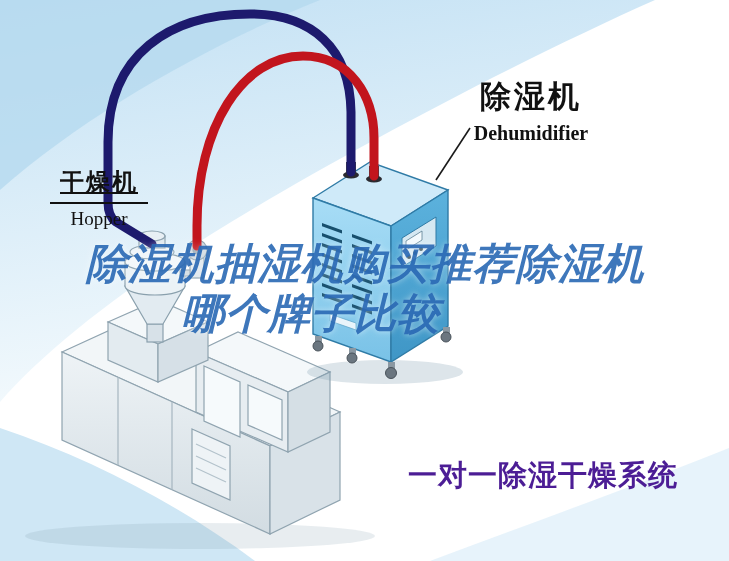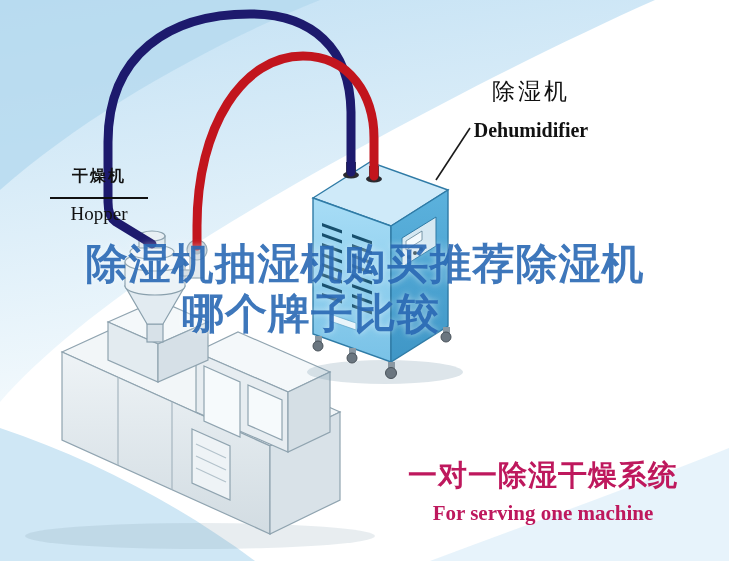--- a/index.html
+++ b/index.html
@@ -3,33 +3,34 @@
 <meta charset="utf-8">
 <style>
   html,body{margin:0;padding:0;background:#fff;}
   .stage{
     position:relative;width:729px;height:561px;overflow:hidden;background:#ffffff;
     font-family:"DejaVu Sans","Liberation Sans",sans-serif;
   }
   .stage svg{position:absolute;left:0;top:0;}
   .label{position:absolute;color:#111;text-align:center;}
   .label-dehu{left:452px;top:76px;width:158px;}
-  .label-dehu .cn{font-size:23px;font-weight:400;letter-spacing:3px;}
-  .label-dehu .en{font-size:20px;font-weight:700;font-family:"Liberation Serif","DejaVu Serif",serif;margin-top:12px;}
+  .label-dehu .cn{font-size:31px;font-weight:700;letter-spacing:3px;}
+  .label-dehu .en{font-size:20px;font-weight:700;font-family:"Liberation Serif","DejaVu Serif",serif;margin-top:4px;}
   .label-hopper{left:50px;top:166px;width:98px;}
-  .label-hopper .cn{font-size:16px;font-weight:700;letter-spacing:2px;padding-bottom:10px;border-bottom:2px solid #111;}
+  .label-hopper .cn{font-size:24px;font-weight:700;letter-spacing:2px;padding-bottom:4px;border-bottom:2px solid #111;text-decoration:underline;}
   .label-hopper .en{font-size:19px;font-weight:400;font-family:"Liberation Serif","DejaVu Serif",serif;margin-top:4px;}
   .watermark{
     position:absolute;font-weight:700;color:#2e6cb6;opacity:0.92;
     text-align:center;letter-spacing:1px;white-space:nowrap;
     text-shadow:0 0 6px rgba(255,255,255,0.55);
+    font-style:italic;
   }
   .wm1{left:55px;top:236px;width:620px;font-size:42px;}
   .wm2{left:160px;top:286px;width:280px;font-size:42px;text-align:right;}
-  .caption{position:absolute;left:393px;top:456px;width:300px;text-align:center;color:#be185d;}
+  .caption{position:absolute;left:393px;top:456px;width:300px;text-align:center;color:#4c1d95;}
   .caption .cn{font-size:29px;font-weight:800;letter-spacing:1px;}
   .caption .en{font-size:21px;font-weight:700;font-family:"Liberation Serif","DejaVu Serif",serif;margin-top:5px;}
 </style>
 </head>
 <body>
 
 <div class="stage">
 
 <svg width="729" height="561" viewBox="0 0 729 561">
   <defs>
@@ -159,16 +160,15 @@
   <div class="label label-hopper">
     <div class="cn">干燥机</div>
     <div class="en">Hopper</div>
   </div>
 
   <div class="watermark wm1">除湿机抽湿机购买推荐除湿机</div>
   <div class="watermark wm2">哪个牌子比较</div>
 
   <div class="caption">
     <div class="cn">一对一除湿干燥系统</div>
-    <div class="en">For serving one machine</div>
   </div>
 
 </div>
 
 </body></html>

